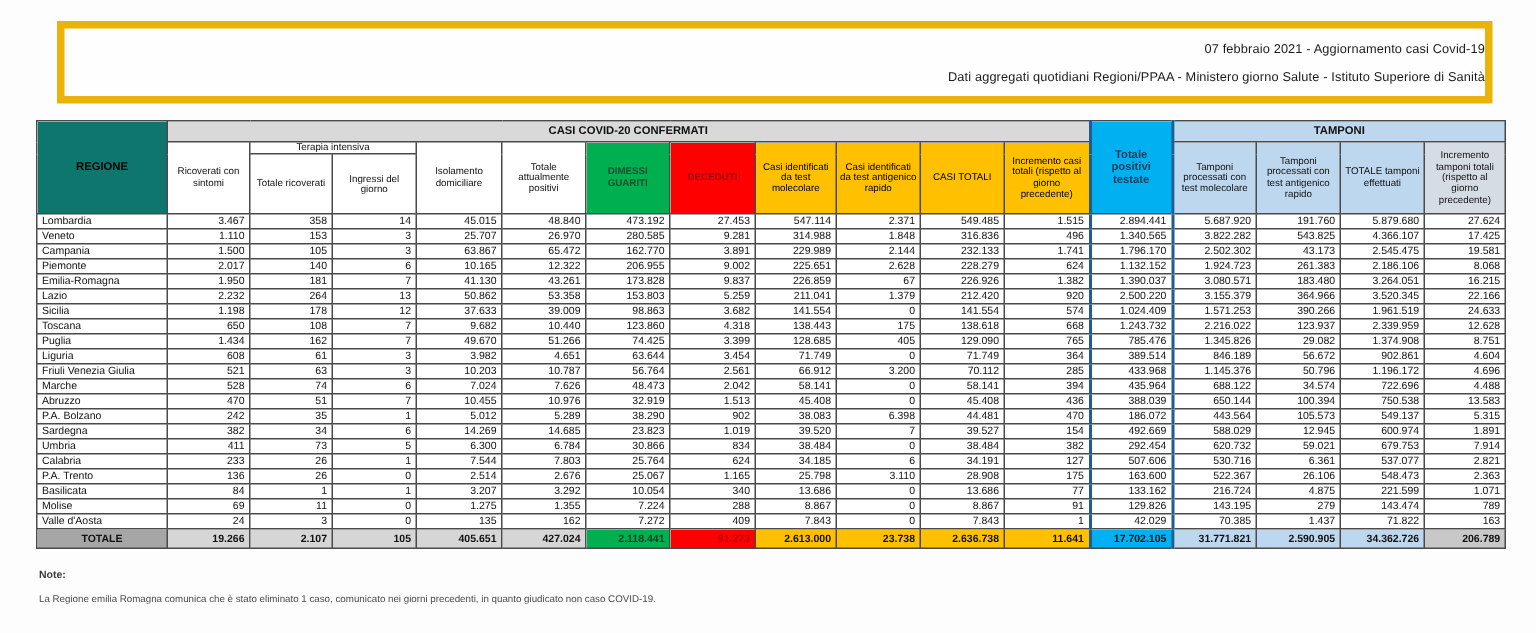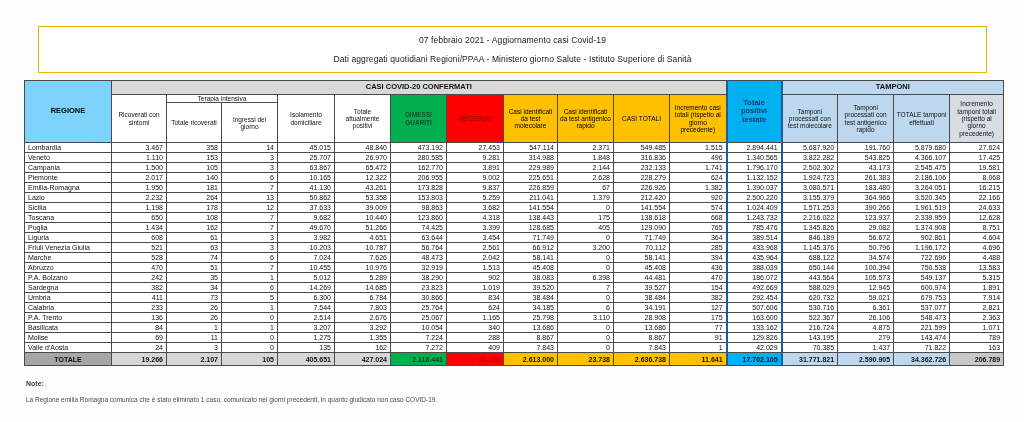--- a/index.html
+++ b/index.html
@@ -3,40 +3,40 @@
 <meta charset="utf-8">
 <style>
   html,body{margin:0;padding:0;}
   body{
     width:1024px;height:422px;position:relative;overflow:hidden;
     background:#fdfdfd;color:#111;
     font-family:"Liberation Sans", sans-serif;
   }
   
   .title-box{
-    position:absolute;left:38px;top:26px;width:947px;height:45px;
-    border:1px solid #eab308;background:#fefefe;
-    display:flex;flex-direction:column;justify-content:space-evenly;align-items:center;
+    position:absolute;left:38px;top:14px;width:947px;height:45px;
+    border:5px solid #eab308;background:#fefefe;
+    display:flex;flex-direction:column;justify-content:space-evenly;align-items:flex-end;
   }
   .title-line{font-size:8.5px;color:#1a1a1a;letter-spacing:.1px;}
   
   table{
     position:absolute;left:24px;top:80px;width:979px;
     border-collapse:collapse;table-layout:fixed;
     border:1.5px solid #404040;
   }
   th,td{
     border:1px solid #4a4a4a;
     font-weight:normal;vertical-align:middle;
     padding:0 2px;overflow:hidden;
   }
   thead th{font-size:6.5px;text-align:center;line-height:1.15;background:#fff;}
   .row-banner th{height:13px;font-size:7.5px;font-weight:bold;}
   .row-sub th{font-size:6.5px;}
-  .h-regione{background:#7dd3fc;font-weight:bold;font-size:7px;color:#000;}
+  .h-regione{background:#0f766e;font-weight:bold;font-size:7px;color:#000;}
   .bg-lgray{background:#d9d9d9;}
   .bg-green{background:#00b050;color:#14502b;font-weight:bold;}
   .bg-red{background:#ff0000;color:#9c0006;font-weight:bold;}
   .bg-yellow{background:#ffc000;color:#000;}
   .bg-cyan{background:#00b0f0;color:#0b3c5d;}
   .bg-blue{background:#bdd7ee;}
   .bg-bluegray{background:#d6dce4;}
   tbody td{height:9px;font-size:7px;line-height:1;background:#fff;}
   td.region{text-align:left;padding-left:3px;font-size:7px;}
   td.num{text-align:right;padding-right:3px;}

